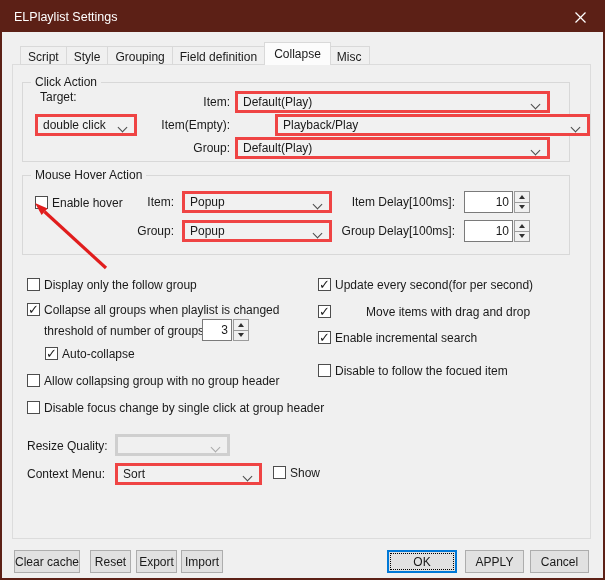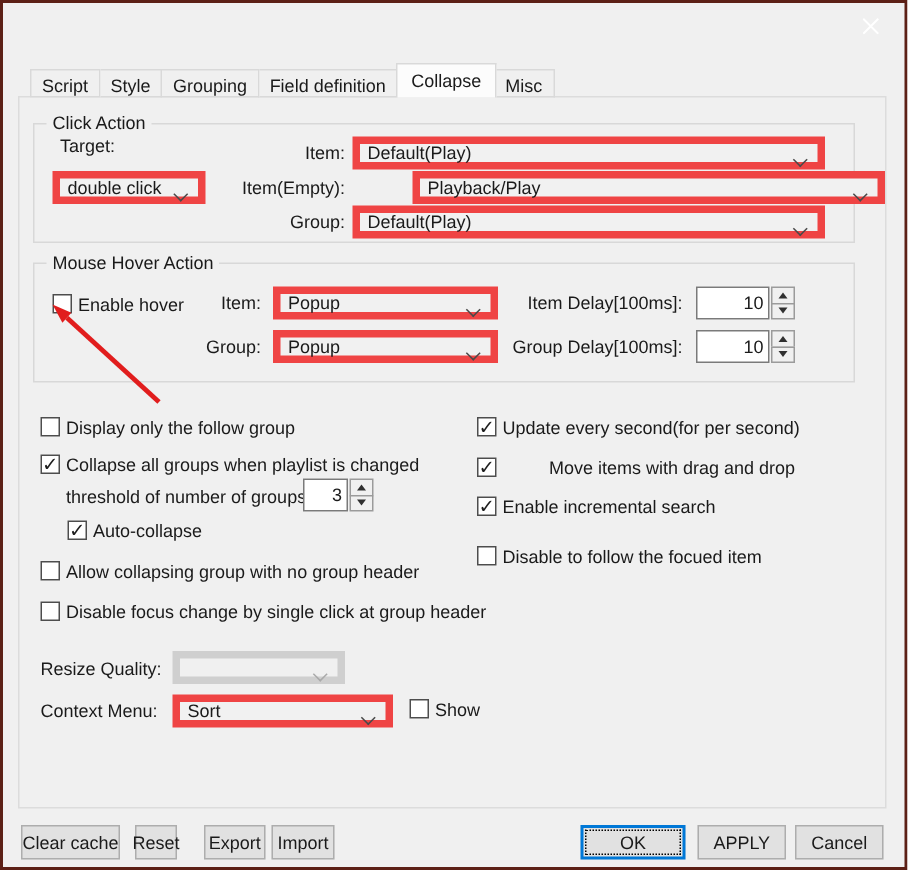--- a/index.html
+++ b/index.html
@@ -15,21 +15,21 @@
   .close-btn{position:absolute;right:0;top:0;width:45px;height:30px;display:flex;align-items:center;justify-content:center;cursor:default;}
   .tabstrip{position:absolute;left:18px;top:40px;height:23px;display:flex;align-items:flex-end;z-index:3;}
   .tab{height:19px;padding:2px 7px 0 7px;background:#f0f0f0;border:1px solid #d9d9d9;border-left:none;display:flex;align-items:center;}
   .tab:first-child{border-left:1px solid #d9d9d9;}
   .tab.active{height:23px;background:#fcfcfc;border:1px solid #d9d9d9;border-bottom:none;margin:0 -1px;position:relative;z-index:4;padding:0 9px;}
   .page{position:absolute;left:10px;top:62px;width:579px;height:475px;border:1px solid #dcdcdc;background:#f0f0f0;}
   .group{position:absolute;border:1px solid #d8d8d8;}
   .legend{position:absolute;top:-8px;left:8px;background:#f0f0f0;padding:0 4px;white-space:nowrap;}
   .lbl{position:absolute;white-space:nowrap;}
   .lbl.r{text-align:right;}
-  .combo{position:absolute;height:22px;background:#f1f1f1;border:5px solid #ef4444;display:flex;align-items:center;padding:0 22px 0 5px;white-space:nowrap;}
+  .combo{position:absolute;height:22px;background:#f1f1f1;border:3px solid #ef4444;display:flex;align-items:center;padding:0 22px 0 5px;white-space:nowrap;}
   .combo .chev{position:absolute;right:8px;top:7px;width:7px;height:7px;border-right:1.4px solid #4a4a4a;border-bottom:1.4px solid #4a4a4a;transform:rotate(45deg);}
   .combo.disabled{border-color:#cfcfcf;color:#9a9a9a;background:#f0f0f0;}
   .combo.disabled .chev{border-color:#aaaaaa;}
   .cbrow{position:absolute;display:flex;align-items:flex-start;white-space:nowrap;}
   .cb{width:13px;height:13px;background:#ffffff;border:1px solid #4d4d4d;flex:0 0 13px;position:relative;margin-right:4px;margin-top:0px;}
   .cbrow.checked .cb::after{content:"\2713";position:absolute;left:0px;top:-2px;font-size:13px;color:#1c1c1c;}
   .spin{position:absolute;height:22px;display:flex;}
   .spin .val{width:49px;height:22px;background:#ffffff;border:1px solid #7a7a7a;text-align:right;padding:3px 3px 0 0;}
   .spin .btns{width:16px;display:flex;flex-direction:column;margin-left:1px;}
   .spin .sbtn{flex:1;background:#f0f0f0;border:1px solid #9b9b9b;display:flex;align-items:center;justify-content:center;}
@@ -38,20 +38,23 @@
   .tri-down{width:0;height:0;border-left:3.5px solid transparent;border-right:3.5px solid transparent;border-top:4.5px solid #303030;}
   .btn{position:absolute;height:23px;background:#e1e1e1;border:1px solid #adadad;display:flex;align-items:center;justify-content:center;white-space:nowrap;}
   .btn.ok{border:2px solid #0078d7;outline:1px dotted #000000;outline-offset:-4px;}
   .arrow-svg{position:absolute;left:25px;top:193px;z-index:5;pointer-events:none;}
 </style>
 </head>
 <body>
 
 <div class="dialog">
 
+  <div class="titlebar">
+    <span class="title">ELPlaylist Settings</span>
+  </div>
   <div class="close-btn">
     <svg width="11" height="11" viewBox="0 0 11 11">
       <line x1="0.5" y1="0.5" x2="10.5" y2="10.5" stroke="#ffffff" stroke-width="1.3"></line>
       <line x1="10.5" y1="0.5" x2="0.5" y2="10.5" stroke="#ffffff" stroke-width="1.3"></line>
     </svg>
   </div>
 
   <div class="tabstrip">
     <div class="tab">
         <span>Script</span>
@@ -205,20 +208,20 @@
   <div class="combo" style="left:113px;top:461px;width:147px;align-items:center;">
     <span>Sort</span>
     <span class="chev"></span>
   </div>
   <div class="cbrow" style="left:271px;top:464px;">
     <span class="cb"></span>
     <span>Show</span>
   </div>
 
   <div class="btn" style="left:12px;top:548px;width:66px;">Clear cache</div>
-  <div class="btn" style="left:88px;top:548px;width:28px;">Reset</div>
+  <div class="btn" style="left:88px;top:548px;width:41px;">Reset</div>
   <div class="btn" style="left:134px;top:548px;width:41px;">Export</div>
   <div class="btn" style="left:179px;top:548px;width:42px;">Import</div>
   <div class="btn ok" style="left:385px;top:548px;width:70px;">OK</div>
   <div class="btn" style="left:463px;top:548px;width:59px;">APPLY</div>
   <div class="btn" style="left:528px;top:548px;width:59px;">Cancel</div>
 
 </div>
 
 </body></html>

